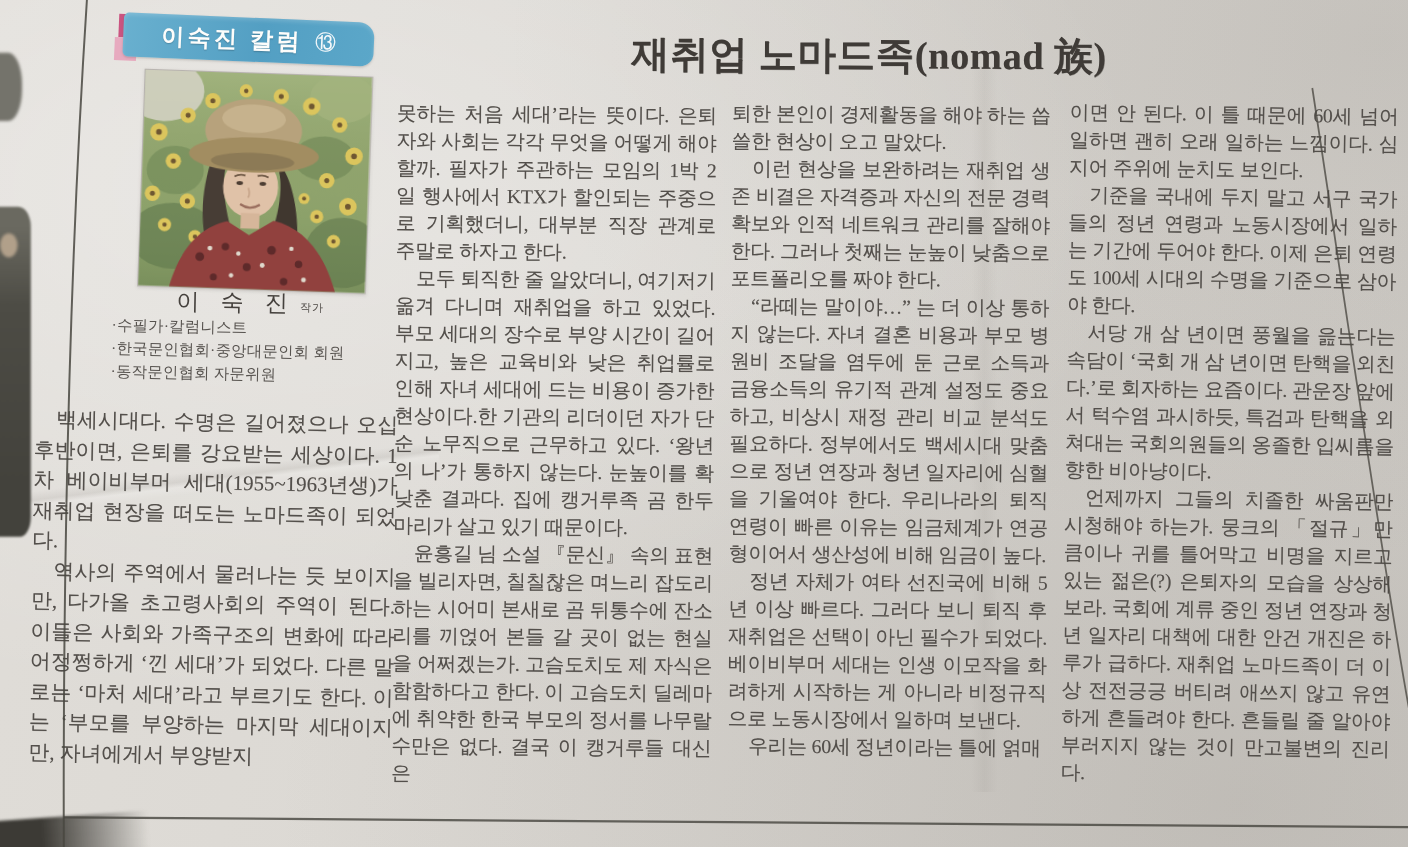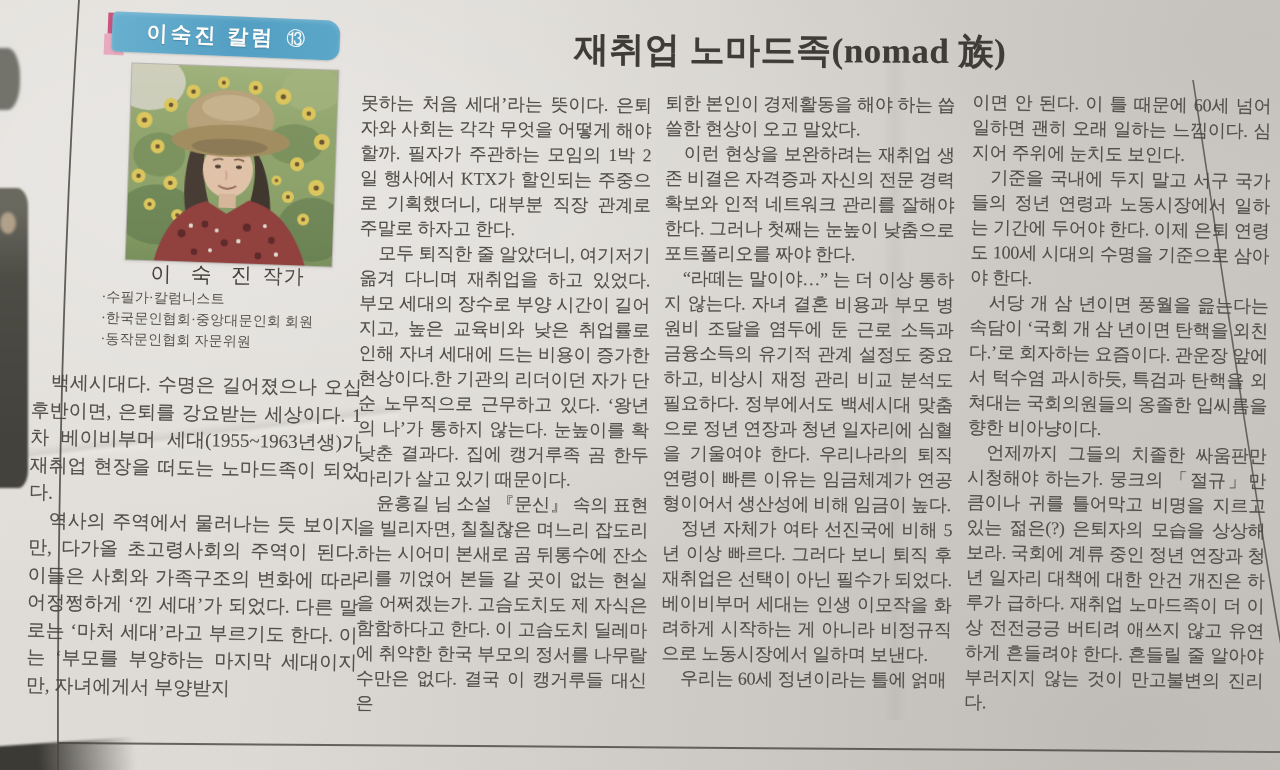--- a/index.html
+++ b/index.html
@@ -44,21 +44,21 @@
     text-shadow:0.3px 0.3px 0.6px rgba(63,59,55,0.45);}
 
   
   #photo{position:absolute;left:128px;top:66px;width:206px;height:196px;transform:rotate(2deg);
     border:1px solid rgba(120,114,106,0.45);box-shadow:0 1px 3px rgba(90,85,78,0.2);
     filter:saturate(0.82) contrast(0.92) brightness(1.05) blur(0.3px);}
 
   
   #author-line{position:absolute;left:95px;top:261px;width:265px;text-align:center;color:#45413d;transform:rotate(1deg);}
   #author-line .name{font-size:21px;letter-spacing:7px;}
-  #author-line .role{font-size:20px;letter-spacing:1px;color:#4c4844;}
+  #author-line .role{font-size:10px;letter-spacing:1px;color:#4c4844;}
   #creds{position:absolute;left:101px;top:289px;width:280px;font-size:14px;line-height:21px;
     color:#57534f;transform:rotate(1.2deg);letter-spacing:0.2px;}
 
   
   .body-col{position:absolute;text-align:justify;word-break:break-all;color:#534f4b;
     text-shadow:0.2px 0.2px 0.5px rgba(83,79,75,0.35);}
   .para{margin:0;text-indent:1.05em;}
   .para.cont{text-indent:0;}
   #col1{left:28px;top:371px;width:331px;height:374px;font-size:19px;line-height:27.5px;transform:rotate(1deg);overflow:hidden;}
   #col2{left:358px;top:92px;width:291px;height:654px;font-size:18px;line-height:25px;letter-spacing:-0.2px;transform:rotate(0.5deg);overflow:hidden;}

